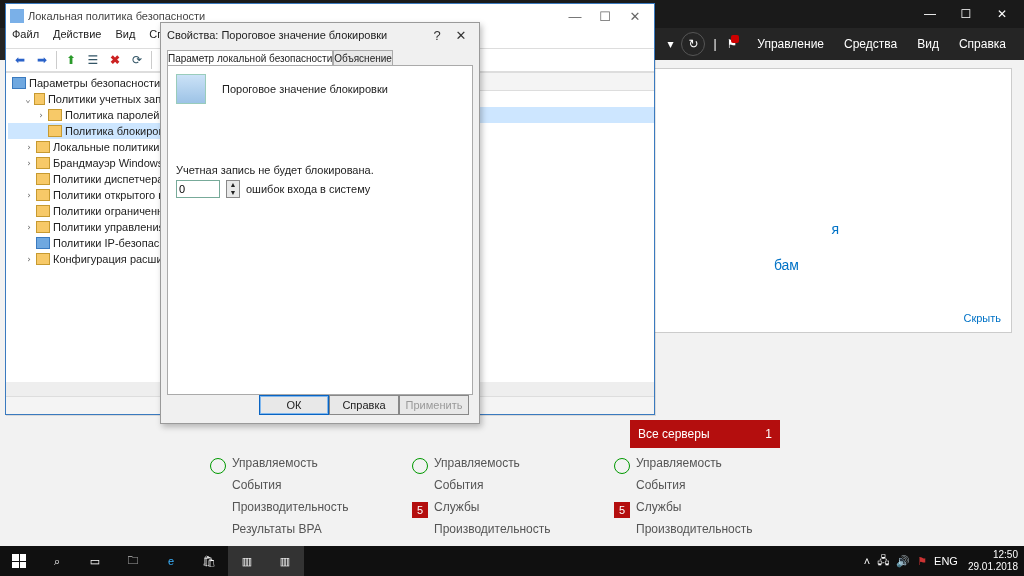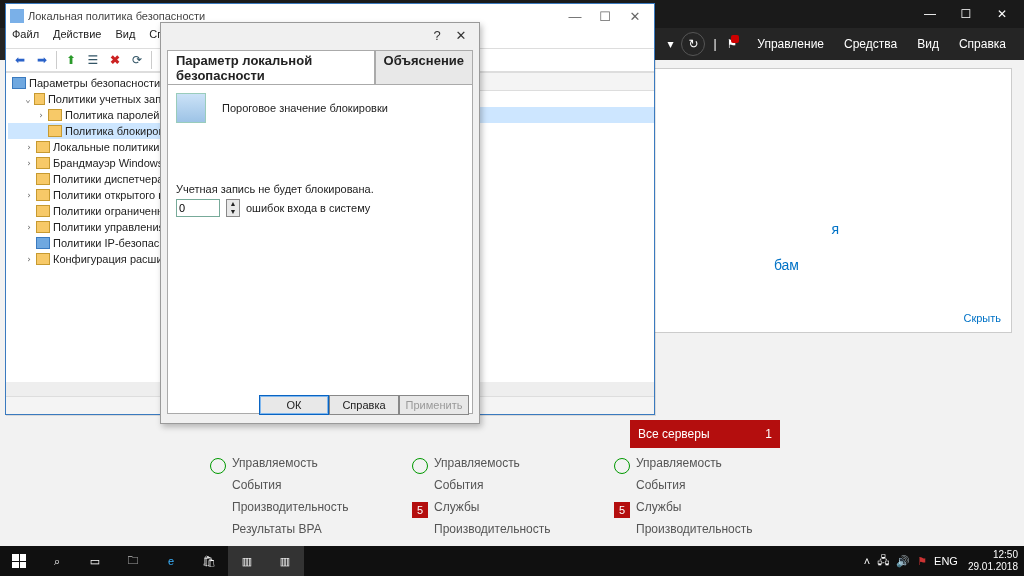--- a/index.html
+++ b/index.html
@@ -101,22 +101,22 @@
   .dlg { position: absolute; left: 160px; top: 22px; width: 320px; height: 402px;
          background: #f0f0f0; border: 1px solid #9a9a9a; box-shadow: 2px 3px 6px rgba(0,0,0,0.25);
          font-size: 11px; color: #222; }
   .dlg-title { height: 24px; display: flex; align-items: center; padding: 0 6px;
                font-size: 11px; }
   .dlg-title .spacer { flex: 1; }
   .dlg .help  { width: 24px; text-align: center; font-size: 13px; color: #333; }
   .dlg .close { width: 24px; text-align: center; font-size: 13px; color: #333; }
 
   .dlg-tabs { display: flex; margin: 2px 6px 0 6px; }
-  .dlg-tab { border: 1px solid #aaa; border-bottom: none; padding: 2px 8px; font-size: 13px;
-             background: #e8e8e8; position: relative; top: 1px; font-weight: bold; }
+  .dlg-tab { border: 1px solid #aaa; border-bottom: none; padding: 2px 0; font-size: 10px;
+             background: #e8e8e8; position: relative; top: 1px; }
   .dlg-tab.active { background: #fff; }
   .dlg-page { border: 1px solid #aaa; margin: 0 6px; background: #fff; height: 330px;
               padding: 8px; position: relative; }
   .dlg-page .hdr { display: flex; align-items: center; gap: 16px; }
   .dlg-page .hdr .pic { width: 30px; height: 30px; background: linear-gradient(#cbe2f7,#9dc3e6);
                          border: 1px solid #9cb; }
   .dlg-field { margin-top: 60px; }
   .dlg-num { display: flex; align-items: center; margin-top: 4px; gap: 6px; }
   .dlg-num input { width: 44px; height: 18px; border: 1px solid #7a9; font-size: 11px;
                    padding: 0 2px; }
@@ -310,20 +310,21 @@
         <div class="mmc-right-row">Неприменимо</div>
       </div>
     </div>
   </div>
   <div class="mmc-scroll-h"></div>
   <div class="mmc-status"></div>
 </div>
 
 <div class="dlg">
   <div class="dlg-title">
+    <span>Свойства: Пороговое значение блокировки</span>
     <span class="spacer"></span>
     <span class="help">?</span>
     <span class="close">✕</span>
   </div>
   <div class="dlg-tabs">
     <div class="dlg-tab active">Параметр локальной безопасности</div>
     <div class="dlg-tab">Объяснение</div>
   </div>
   <div class="dlg-page">
     <div class="hdr">

